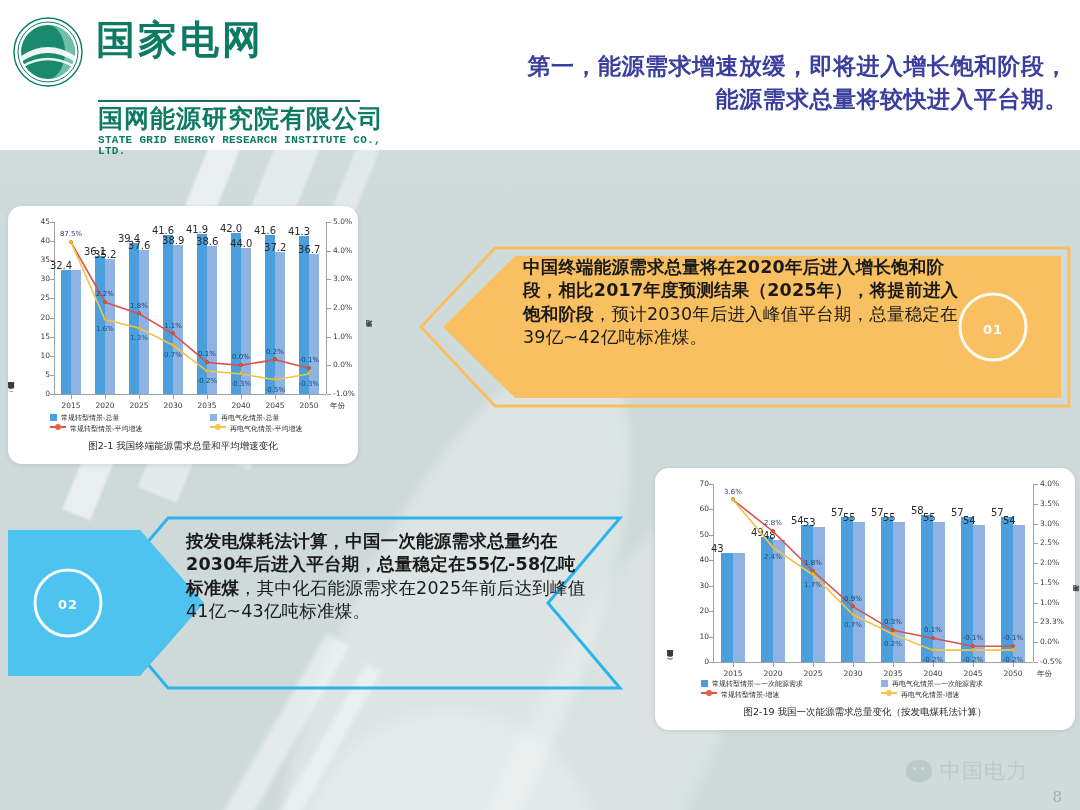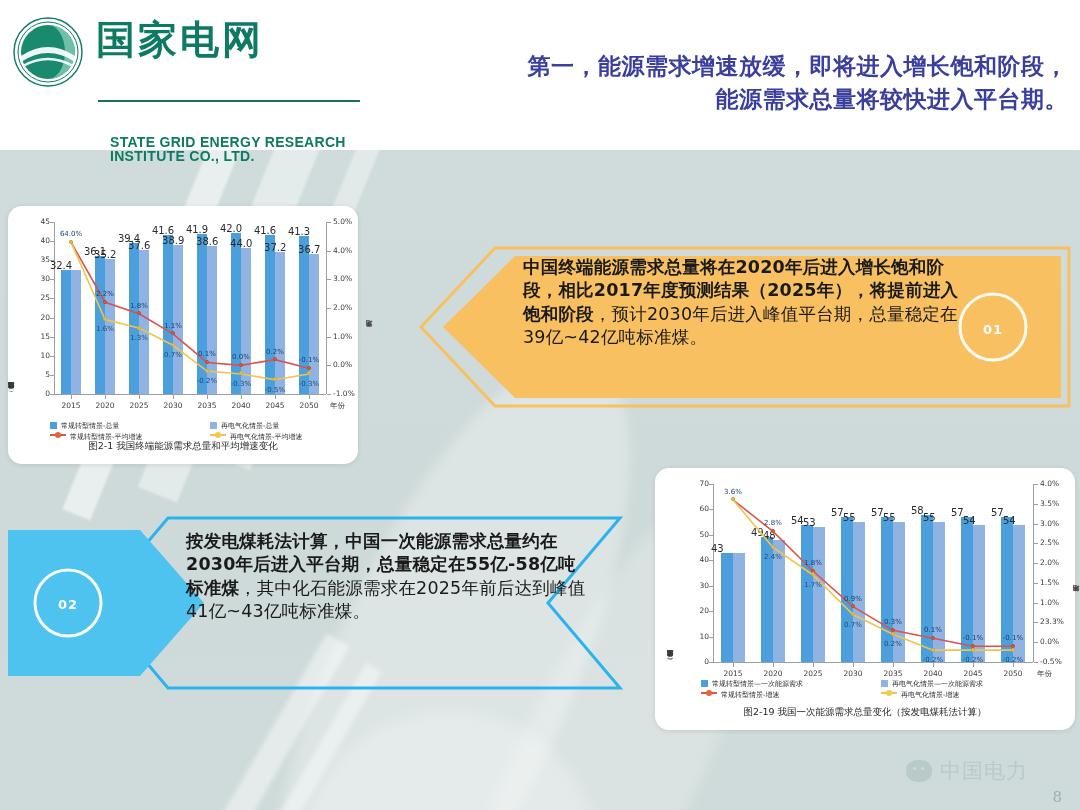--- a/index.html
+++ b/index.html
@@ -14,22 +14,22 @@
   .header { position:absolute; left:0; top:0; width:1080px; height:150px; background:#fff; z-index:6;}
   .logo-wrap { position:absolute; left:12px; top:14px; width:380px; height:125px; }
   .logo-mark { position:absolute; left:0; top:2px; width:72px; height:72px; }
   .logo-cn { position:absolute; left:84px; top:6px; font-size:39px; font-weight:700; letter-spacing:3px;
              color:#0d7a63; font-family:"DejaVu Sans",sans-serif; line-height:1; }
   .logo-en { position:absolute; left:86px; top:52px; font-size:27px; font-weight:700; letter-spacing:1px;
              color:#0d7a63; font-family:"DejaVu Serif","Liberation Serif",serif; line-height:1; }
   .logo-rule { position:absolute; left:86px; top:86px; width:262px; height:2px; background:#1b6f5e; }
   .logo-cn2 { position:absolute; left:86px; top:92px; font-size:25px; font-weight:700; letter-spacing:1px;
               color:#0d7a63; line-height:1; }
-  .logo-en2 { position:absolute; left:86px; top:121px; font-size:14px; font-weight:700; letter-spacing:.3px;
-              color:#0d7a63; font-family:Liberation Sans, sans-serif; line-height:1;margin-left:12px; }
+  .logo-en2 { position:absolute; left:86px; top:121px; font-size:11px; font-weight:700; letter-spacing:.3px;
+              color:#0d7a63; font-family:Liberation Mono, monospace; line-height:1; }
 
   .title { position:absolute; right:12px; top:50px; width:660px; text-align:right;
            color:#3a3f9e; font-size:23px; font-weight:700; line-height:1.42; letter-spacing:.5px; }
   .title .l1, .title .l2 { display:block; }
 
   
   .bodybg { position:absolute; left:0; top:150px; width:1080px; height:660px;
             background:linear-gradient(180deg,#cfdcdb 0%,#cedad9 55%,#cfdbda 100%); overflow:hidden; }
   .swoosh { position:absolute; background:rgba(255,255,255,.55); }
   .sw1 { width:30px; height:420px; left:140px; top:-40px; transform:rotate(22deg); filter:blur(1px); }
@@ -122,20 +122,21 @@
       <svg class="logo-mark" viewBox="0 0 72 72">
         <circle cx="36" cy="36" r="34" fill="none" stroke="#0d7a63" stroke-width="1.4"></circle>
         <circle cx="36" cy="36" r="27" fill="#1a8a6f"></circle>
         <path d="M36 9 A27 27 0 0 1 36 63 A17 27 0 0 0 36 9 Z" fill="#7fc9b2" opacity=".85"></path>
         <path d="M9 40 Q36 22 63 40 L63 46 Q36 28 9 46 Z" fill="#ffffff" opacity=".92"></path>
         <path d="M11 50 Q36 36 61 50" fill="none" stroke="#ffffff" stroke-width="2.4" opacity=".9"></path>
         <circle cx="36" cy="36" r="30" fill="none" stroke="#0d7a63" stroke-width="1"></circle>
       </svg>
       <div class="logo-cn">国家电网</div>
       <div class="logo-rule"></div>
+      <div class="logo-cn2">国网能源研究院有限公司</div>
       <div class="logo-en2">STATE GRID ENERGY RESEARCH INSTITUTE CO., LTD.</div>
     </div>
     <div class="title">
       <span class="l1">第一，能源需求增速放缓，即将进入增长饱和阶段，</span>
       <span class="l2">能源需求总量将较快进入平台期。</span>
     </div>
   </div>
 
   <div class="card" id="card1">
     <div class="plot" id="plot1" style="left: 0px; top: 0px; width: 100%; height: 100%;">
@@ -223,21 +224,21 @@
         <div class="bar b" style="left:233px;top:42.373333333333335px;width:10.2px;height:145.62666666666667px;background:#8fb4e3;"></div>
         <div class="vlbl" style="left:222.1px;top:33.373333333333335px;width:32px;">44.0</div>
         <div class="bar b" style="left:267px;top:45.813333333333304px;width:10.2px;height:142.1866666666667px;background:#8fb4e3;"></div>
         <div class="vlbl" style="left:256.1px;top:36.813333333333304px;width:32px;">37.2</div>
         <div class="bar b" style="left:301px;top:47.72444444444443px;width:10.2px;height:140.27555555555557px;background:#8fb4e3;"></div>
         <div class="vlbl" style="left:290.1px;top:38.72444444444443px;width:32px;">36.7</div>
         <svg style="position:absolute;left:0;top:0;width:100%;height:100%;pointer-events:none;">
       <polyline points="63,36.06666666666666 97,96.26666666666667 131,107.73333333333335 165,127.8 199,156.46666666666667 233,159.33333333333334 267,153.6 301,162.2 " fill="none" stroke="#d9534f" stroke-width="1.6"></polyline>
         </svg>
         <div class="dot r" style="left:60.5px;top:33.56666666666666px;"></div>
-        <div class="plbl " style="left:44px;top:25.066666666666663px;width:38px;">64.0%</div>
+        <div class="plbl " style="left:44px;top:25.066666666666663px;width:38px;">87.5%</div>
         <div class="dot r" style="left:94.5px;top:93.76666666666667px;"></div>
         <div class="plbl " style="left:78px;top:85.26666666666667px;width:38px;">2.2%</div>
         <div class="dot r" style="left:128.5px;top:105.23333333333335px;"></div>
         <div class="plbl " style="left:112px;top:96.73333333333335px;width:38px;">1.8%</div>
         <div class="dot r" style="left:162.5px;top:125.3px;"></div>
         <div class="plbl " style="left:146px;top:116.8px;width:38px;">1.1%</div>
         <div class="dot r" style="left:196.5px;top:153.96666666666667px;"></div>
         <div class="plbl " style="left:180px;top:145.46666666666667px;width:38px;">0.1%</div>
         <div class="dot r" style="left:230.5px;top:156.83333333333334px;"></div>
         <div class="plbl " style="left:214px;top:148.33333333333334px;width:38px;">0.0%</div>
@@ -257,21 +258,21 @@
         <div class="plbl y" style="left:146px;top:146.26666666666665px;width:38px;">0.7%</div>
         <div class="dot y" style="left:196.5px;top:162.56666666666666px;"></div>
         <div class="plbl y" style="left:180px;top:172.06666666666666px;width:38px;">-0.2%</div>
         <div class="dot y" style="left:230.5px;top:165.43333333333334px;"></div>
         <div class="plbl y" style="left:214px;top:174.93333333333334px;width:38px;">-0.3%</div>
         <div class="dot y" style="left:264.5px;top:171.16666666666666px;"></div>
         <div class="plbl y" style="left:248px;top:180.66666666666666px;width:38px;">-0.5%</div>
         <div class="dot y" style="left:298.5px;top:165.43333333333334px;"></div>
         <div class="plbl y" style="left:282px;top:174.93333333333334px;width:38px;">-0.3%</div>
       </div>
-    <div class="legend" id="lg1" style="left: 0px; top: 8px; width: 100%; height: 100%;">
+    <div class="legend" id="lg1" style="left: 0px; top: 0px; width: 100%; height: 100%;">
         <div style="position:absolute;left:42px;top:208px;"><span class="lgsw" style="background:#4a9fdc"></span>常规转型情景-总量</div>
         <div style="position:absolute;left:202px;top:208px;"><span class="lgsw" style="background:#8fb4e3"></span>再电气化情景-总量</div>
         <div style="position:absolute;left:42px;top:220px;"><span class="lgline r"></span>常规转型情景-平均增速</div>
         <div style="position:absolute;left:202px;top:220px;"><span class="lgline y"></span>再电气化情景-平均增速</div>
       </div>
     <div class="caption" id="cap1" style="left:0;top:234px;">图2-1  我国终端能源需求总量和平均增速变化</div>
   </div>
 
   <div class="card" id="card2">
     <div class="plot" id="plot2" style="left: 0px; top: 0px; width: 100%; height: 100%;">

